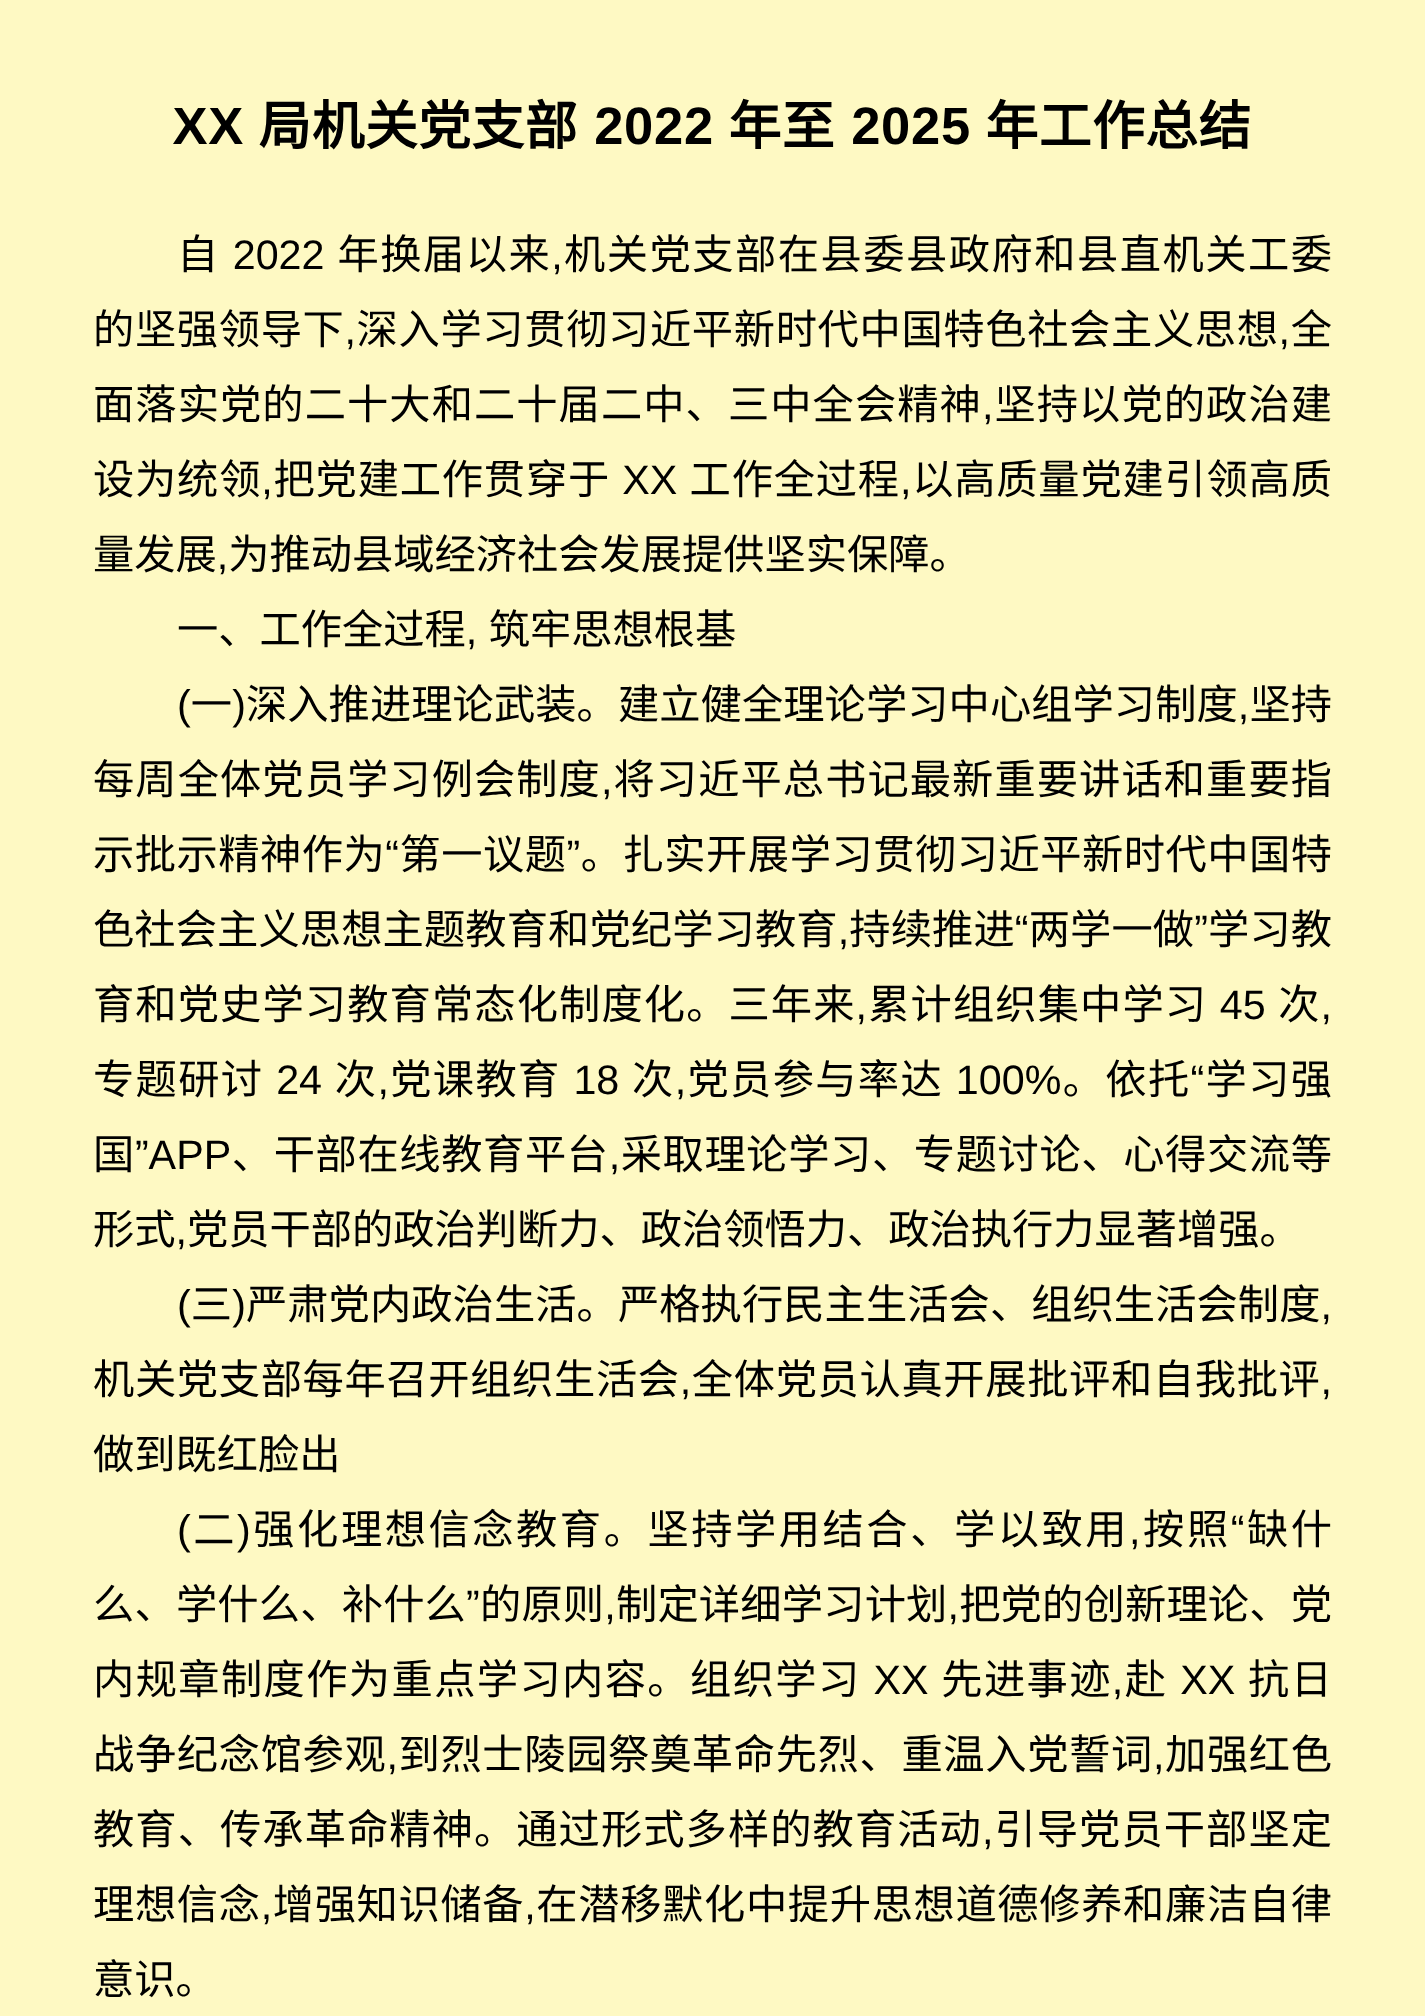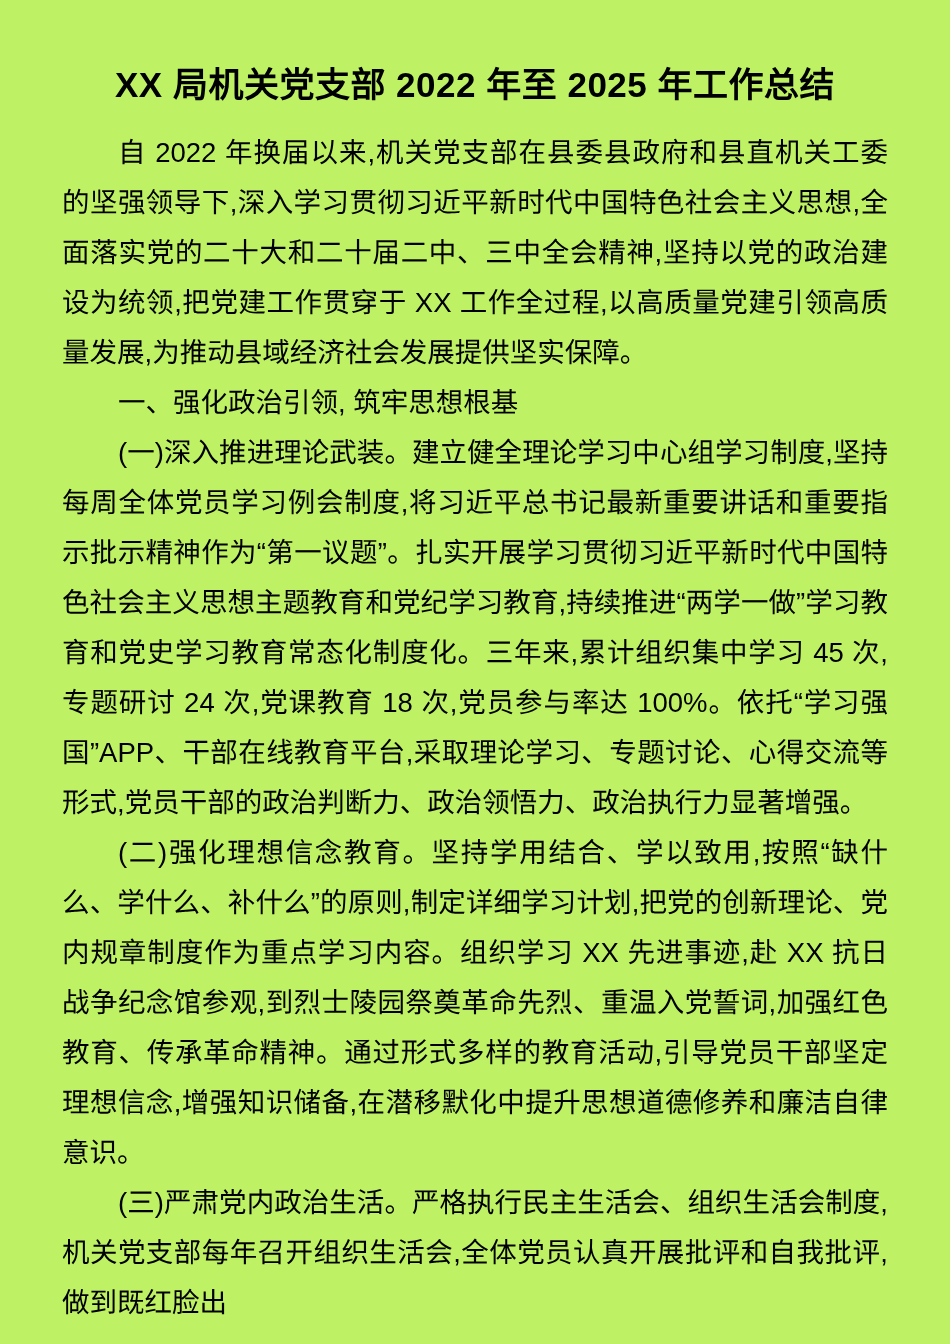--- a/index.html
+++ b/index.html
@@ -13,21 +13,21 @@
     font-family: "Liberation Sans", "DejaVu Sans", sans-serif;
     color: #000000;
     -webkit-font-smoothing: antialiased;
   }
 
   .page {
     position: relative;
     width: 950px;
     height: 1344px;
     margin: 0 auto;
-    background: #bef264;
+    background: #fef9c3;
     overflow: hidden;
     box-sizing: border-box;
   }
 
   .doc-body {
     position: absolute;
     left: 62px;
     top: 0;
     width: 826px;
   }
@@ -66,27 +66,27 @@
     letter-spacing: 0;
   }
 </style>
 </head>
 <body>
 
 <div class="page">
 
   <h1 class="doc-title">XX 局机关党支部 2022 年至 2025 年工作总结</h1>
 
-  <div class="doc-body" style="top:128px">
+  <div class="doc-body" style="top:145px">
 
     <p class="para indent">自 2022 年换届以来,机关党支部在县委县政府和县直机关工委的坚强领导下,深入学习贯彻习近平新时代中国特色社会主义思想,全面落实党的二十大和二十届二中、三中全会精神,坚持以党的政治建设为统领,把党建工作贯穿于 XX 工作全过程,以高质量党建引领高质量发展,为推动县域经济社会发展提供坚实保障。</p>
 
-    <p class="heading-para">一、强化政治引领, 筑牢思想根基</p>
+    <p class="heading-para">一、工作全过程, 筑牢思想根基</p>
 
     <p class="para indent">(一)深入推进理论武装。建立健全理论学习中心组学习制度,坚持每周全体党员学习例会制度,将习近平总书记最新重要讲话和重要指示批示精神作为“第一议题”。扎实开展学习贯彻习近平新时代中国特色社会主义思想主题教育和党纪学习教育,持续推进“两学一做”学习教育和党史学习教育常态化制度化。三年来,累计组织集中学习 45 次,专题研讨 24 次,党课教育 18 次,党员参与率达 100%。依托“学习强国”APP、干部在线教育平台,采取理论学习、专题讨论、心得交流等形式,党员干部的政治判断力、政治领悟力、政治执行力显著增强。</p>
 
+    <p class="para indent">(三)严肃党内政治生活。严格执行民主生活会、组织生活会制度,机关党支部每年召开组织生活会,全体党员认真开展批评和自我批评,做到既红脸出</p>
+
     <p class="para indent">(二)强化理想信念教育。坚持学用结合、学以致用,按照“缺什么、学什么、补什么”的原则,制定详细学习计划,把党的创新理论、党内规章制度作为重点学习内容。组织学习 XX 先进事迹,赴 XX 抗日战争纪念馆参观,到烈士陵园祭奠革命先烈、重温入党誓词,加强红色教育、传承革命精神。通过形式多样的教育活动,引导党员干部坚定理想信念,增强知识储备,在潜移默化中提升思想道德修养和廉洁自律意识。</p>
-
-    <p class="para indent">(三)严肃党内政治生活。严格执行民主生活会、组织生活会制度,机关党支部每年召开组织生活会,全体党员认真开展批评和自我批评,做到既红脸出</p>
 
   </div>
 
 </div>
 
 </body></html>

